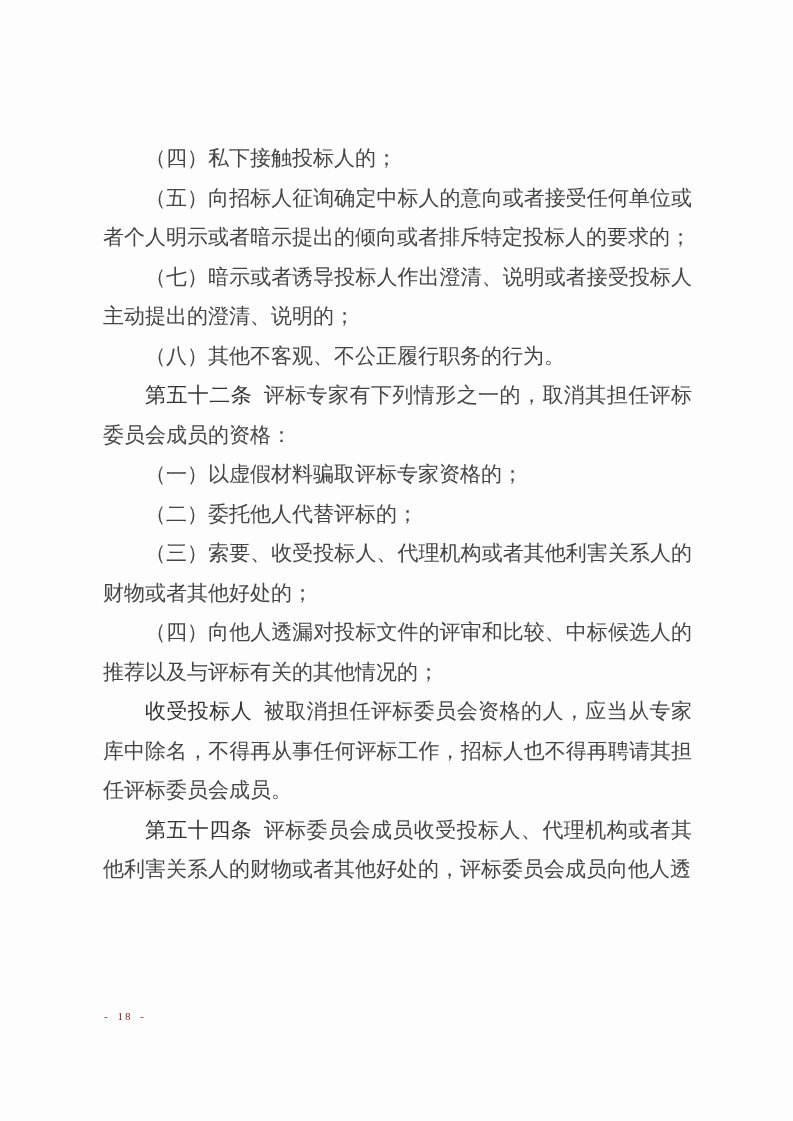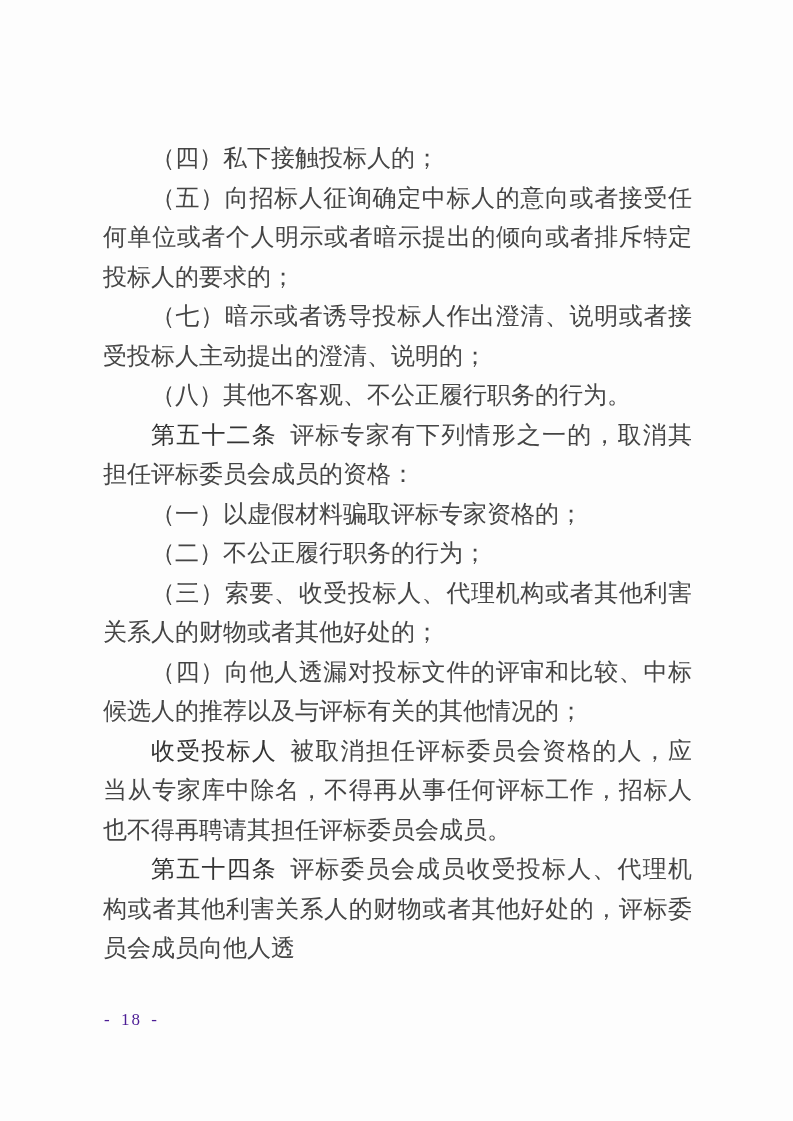--- a/index.html
+++ b/index.html
@@ -13,57 +13,57 @@
     height: 1121px;
     background: #fdfdfd;
     overflow: hidden;
     font-family: "Liberation Serif", "DejaVu Serif", serif;
   }
   .doc-body {
     position: absolute;
     left: 103px;
     top: 139px;
     width: 589px;
-    font-size: 24px;
+    font-size: 21px;
     line-height: 39.5px;
     color: #454545;
     text-align: justify;
   }
   .doc-body p {
     margin: 0;
     padding: 0;
     text-indent: 2em;
   }
   .doc-body .term {
     font-weight: normal;
     color: #333333;
     margin-right: 0.55em;
   }
   .footer {
     position: absolute;
     left: 104px;
     top: 1010px;
-    font-size: 17px;
-    color: #4c1d95;
+    font-size: 11px;
+    color: #7f1d1d;
     letter-spacing: 2px;
     word-spacing: 3px;
     font-family: "Liberation Serif", "DejaVu Serif", serif;
   }
 </style>
 </head>
 <body>
 
 <div class="page">
   <div class="doc-body" id="paragraphs">
       <p><span>（四）私下接触投标人的；</span></p>
       <p><span>（五）向招标人征询确定中标人的意向或者接受任何单位或者个人明示或者暗示提出的倾向或者排斥特定投标人的要求的；</span></p>
       <p><span>（七）暗示或者诱导投标人作出澄清、说明或者接受投标人主动提出的澄清、说明的；</span></p>
       <p><span>（八）其他不客观、不公正履行职务的行为。</span></p>
       <p><span class="term">第五十二条</span><span>评标专家有下列情形之一的，取消其担任评标委员会成员的资格：</span></p>
       <p><span>（一）以虚假材料骗取评标专家资格的；</span></p>
-      <p><span>（二）不公正履行职务的行为；</span></p>
+      <p><span>（二）委托他人代替评标的；</span></p>
       <p><span>（三）索要、收受投标人、代理机构或者其他利害关系人的财物或者其他好处的；</span></p>
       <p><span>（四）向他人透漏对投标文件的评审和比较、中标候选人的推荐以及与评标有关的其他情况的；</span></p>
       <p><span class="term">收受投标人</span><span>被取消担任评标委员会资格的人，应当从专家库中除名，不得再从事任何评标工作，招标人也不得再聘请其担任评标委员会成员。</span></p>
       <p><span class="term">第五十四条</span><span>评标委员会成员收受投标人、代理机构或者其他利害关系人的财物或者其他好处的，评标委员会成员向他人透</span></p>
     </div>
   <div class="footer">- 18 -</div>
 </div>
 
 </body></html>

